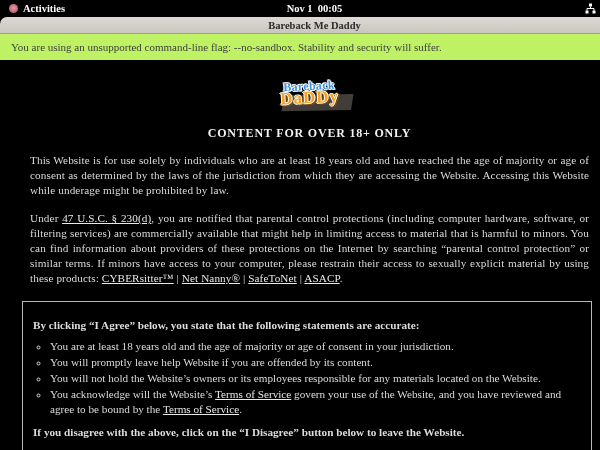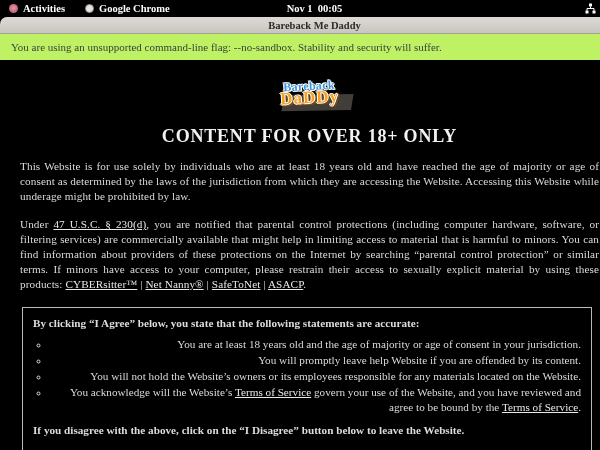--- a/index.html
+++ b/index.html
@@ -40,31 +40,31 @@
   .logo{display:inline-block;position:relative;transform:rotate(-3deg);line-height:1;}
   .logo-back{position:absolute;left:2px;top:15px;width:70px;height:16px;background:#413d39;
              transform:skew(-10deg) rotate(2deg);z-index:0;}
   .logo-l1{position:relative;z-index:1;display:block;font-size:12px;font-weight:bold;color:#3f93da;
            letter-spacing:.3px;
            text-shadow:-1px 0 #fff,1px 0 #fff,0 -1px #fff,0 1px #fff,1px 1px #fff,-1px -1px #fff;}
   .logo-l2{position:relative;z-index:1;display:block;margin-top:-3px;font-size:17px;font-weight:bold;
            color:#f6a01e;letter-spacing:1px;
            text-shadow:-1px 0 #fff,1px 0 #fff,0 -1px #fff,0 1px #fff,2px 2px 0 #7e4a12;}
 
-  h1.heading{margin:8px 0 12px;text-align:center;font-size:18px;font-weight:bold;
+  h1.heading{margin:8px 0 12px;text-align:center;font-size:12px;font-weight:bold;
              color:#f2f2f2;letter-spacing:.8px;}
 
-  .para{margin:0 0 13px;font-size:11.2px;line-height:15px;text-align:justify;
+  .para{margin:0 10px 13px;font-size:11.2px;line-height:15px;text-align:justify;
         color:#dcdcdc;letter-spacing:.1px;}
   a.lnk{color:#e9e9e9;text-decoration:underline;cursor:pointer;}
 
   .agreement-box{border:1px solid #b9b9b9;margin:15px 7px 0 2px;padding:8px 10px 9px;
                  font-size:11.2px;line-height:15px;}
-  .box-intro{font-weight:bold;margin:0 0 6px;}
-  .agreement-box ul{margin:0 0 2px;padding-left:17px;list-style-type:circle;text-align:right;}
+  .box-intro{font-weight:bold;margin:8px 0 6px;}
+  .agreement-box ul{margin:0 0 2px;padding-left:17px;list-style-type:circle;}
   .agreement-box li{margin:0 0 1px;}
   .disagree-note{font-weight:bold;margin:8px 0 7px;}
 
   
   .scroll-strip{position:absolute;top:0;right:0;bottom:0;width:22px;background:#f1efec;display:flex;}
   .sb-track{position:relative;width:11px;height:100%;background:#f1efec;border-left:1px solid #e0ddd8;box-sizing:border-box;}
   .sb-arrow{position:absolute;left:0;right:0;text-align:center;font-size:5px;color:#5c5c5c;line-height:7px;}
   .sb-arrow.up{top:1px;} .sb-arrow.down{bottom:1px;}
   .sb-thumb{position:absolute;left:2px;right:2px;background:#9b9b9b;border-radius:4px;}
   .thumb-long{top:9px;height:100px;}
@@ -73,24 +73,20 @@
 </head>
 <body>
 
 <div class="screen">
 
   <div class="gnome-bar">
     <div class="gb-left">
       <div class="gb-item">
         <span class="dot-icon"></span>
         <span>Activities</span>
-      </div>
-      <div class="gb-item">
-        <span class="chrome-icon"></span>
-        <span>Google Chrome</span>
       </div>
     </div>
     <div class="gb-center">Nov 1  00:05</div>
     <div class="gb-right">
       <span>
         <svg width="11" height="11" viewBox="0 0 11 11">
           <rect x="4" y="0.5" width="3" height="3" fill="#fff"></rect>
           <rect x="0.5" y="7.5" width="3" height="3" fill="#fff"></rect>
           <rect x="7.5" y="7.5" width="3" height="3" fill="#fff"></rect>
           <path d="M5.5 3.5 V5.5 M2 7.5 V5.5 H9 V7.5" stroke="#fff" stroke-width="1" fill="none"></path>

